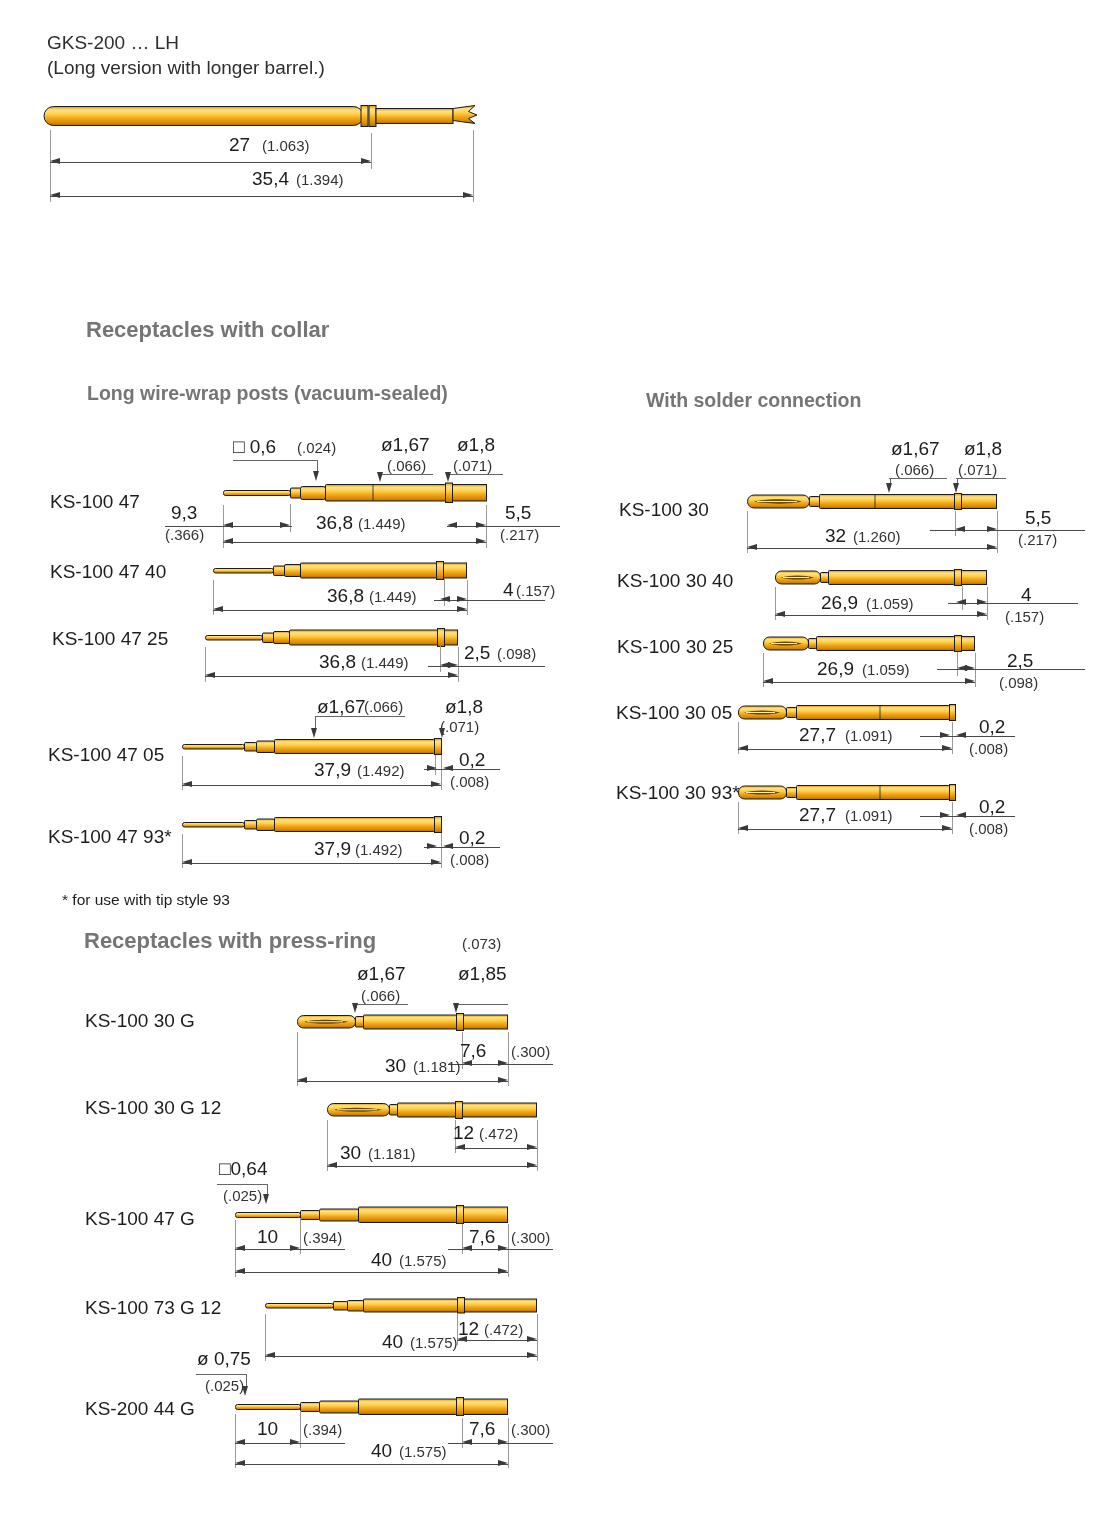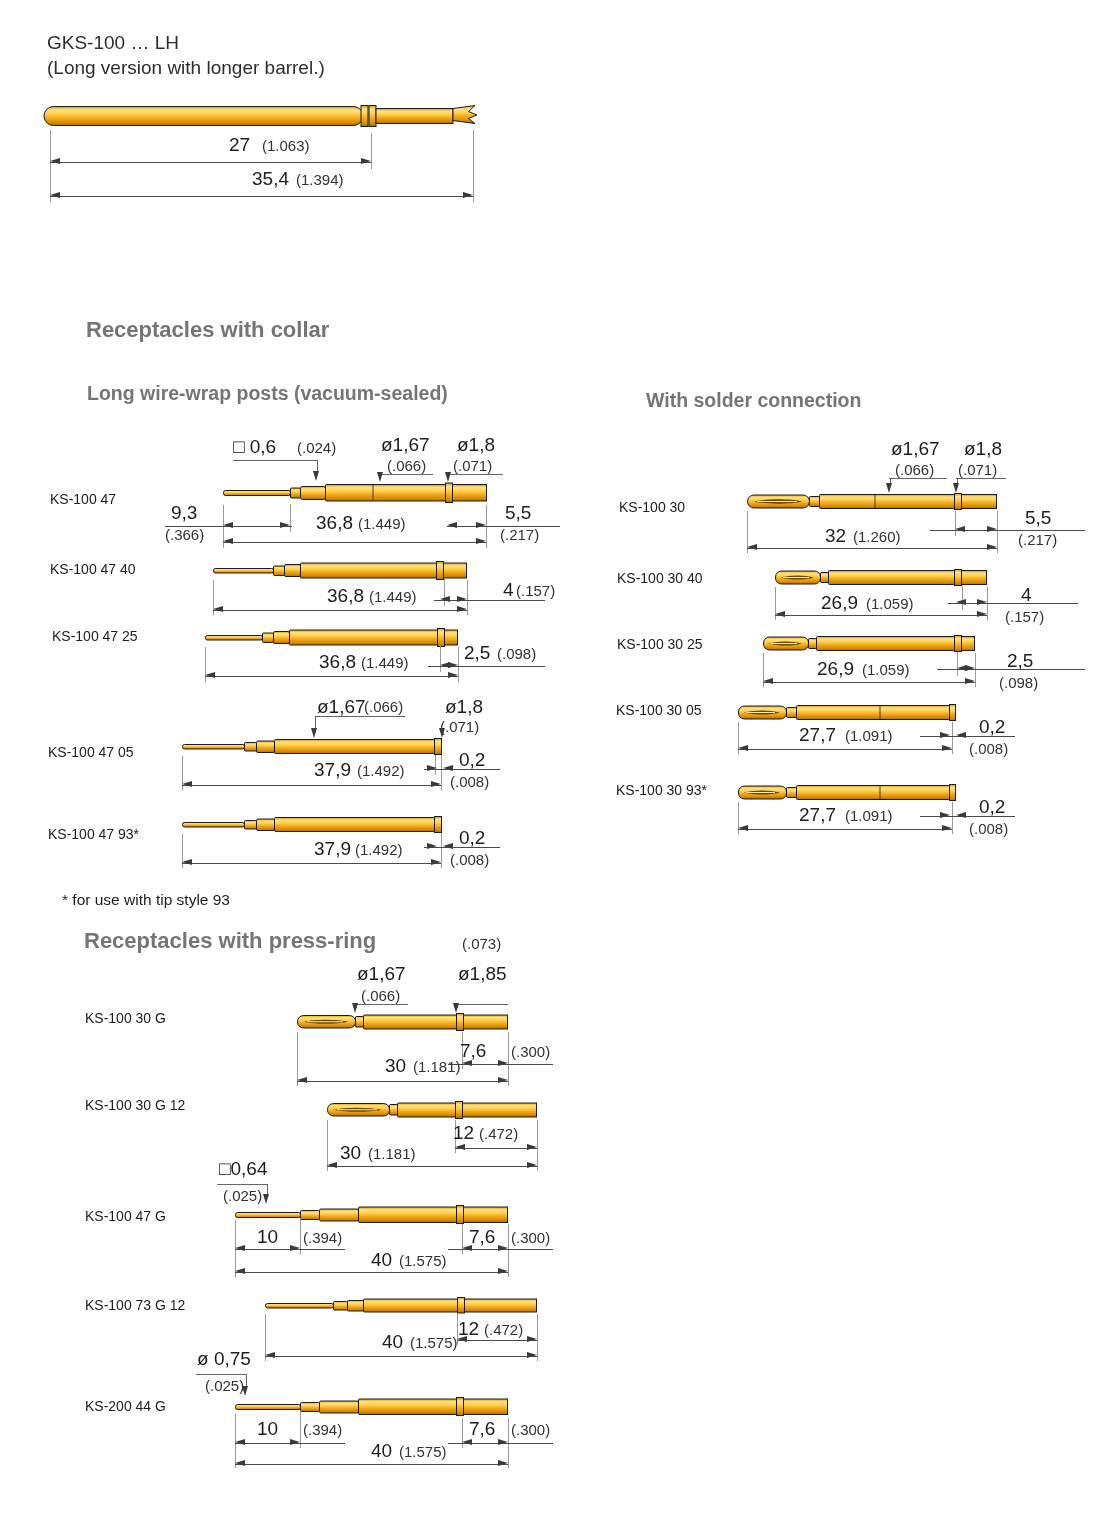--- a/index.html
+++ b/index.html
@@ -2,21 +2,21 @@
 <html><head>
 <meta charset="utf-8">
 <style>
   html,body { margin:0; padding:0; background:#fff; }
   .page { position:relative; width:1110px; height:1518px; background:#ffffff;
           font-family:"Liberation Sans", sans-serif; overflow:hidden; }
   .t   { position:absolute; white-space:nowrap; color:#1d1d1d; line-height:1.1; }
   .title { font-size:19px; color:#2e2e2e; }
   .h1  { font-size:22px; font-weight:700; color:#757575; }
   .h2  { font-size:19.5px; font-weight:700; color:#757575; }
-  .lbl { font-size:14px; color:#1d1d1d; }
+  .lbl { font-size:19px; color:#1d1d1d; }
   .mm  { font-size:19px; color:#1d1d1d; }
   .in  { font-size:15px; color:#333333; }
   .fn  { font-size:15.5px; color:#1d1d1d; }
   .dl  { position:absolute; height:1px; background:#4a4a4a; }
   .ll  { position:absolute; background:#666666; }
   .el  { position:absolute; width:1px; background:#9a9a9a; }
   .ar  { position:absolute; width:0; height:0; }
   .ar.r { border-top:3.5px solid transparent; border-bottom:3.5px solid transparent; border-left:10px solid #3a3a3a; }
   .ar.l { border-top:3.5px solid transparent; border-bottom:3.5px solid transparent; border-right:10px solid #3a3a3a; }
   .ar.d { border-left:3.5px solid transparent; border-right:3.5px solid transparent; border-top:10px solid #3a3a3a; }
@@ -35,21 +35,21 @@
       <stop offset="0.38" stop-color="#ffd34d"></stop>
       <stop offset="0.62" stop-color="#f2a71a"></stop>
       <stop offset="0.85" stop-color="#d98a00"></stop>
       <stop offset="1" stop-color="#a96e00"></stop>
     </linearGradient>
   </defs>
 </svg>
 
 <div class="page">
 
-  <div class="t title" style="left:47px;top:33px">GKS-100 … LH</div>
+  <div class="t title" style="left:47px;top:33px">GKS-200 … LH</div>
   <div class="t title" style="left:47px;top:58px">(Long version with longer barrel.)</div>
   <svg class="probe" style="left:43px;top:103px" width="434" height="26" viewBox="0 0 434 26">
     <rect class="pg" x="1" y="3.5" width="319" height="19" rx="9.5"></rect>
     <rect class="pg" x="318" y="2.5" width="7" height="21"></rect>
     <rect class="pg" x="326" y="2.5" width="7" height="21"></rect>
     <rect class="pg" x="333" y="5.5" width="77" height="15"></rect>
     <path class="pg" d="M410,5.5 L432,2.5 L425.5,8.5 L434,12 L425.5,15.5 L432,20.5 L410,17.5 Z"></path>
   </svg>
   <div class="el" style="left:50px;top:130px;height:72px"></div>
   <div class="el" style="left:371px;top:133px;height:36px"></div>

